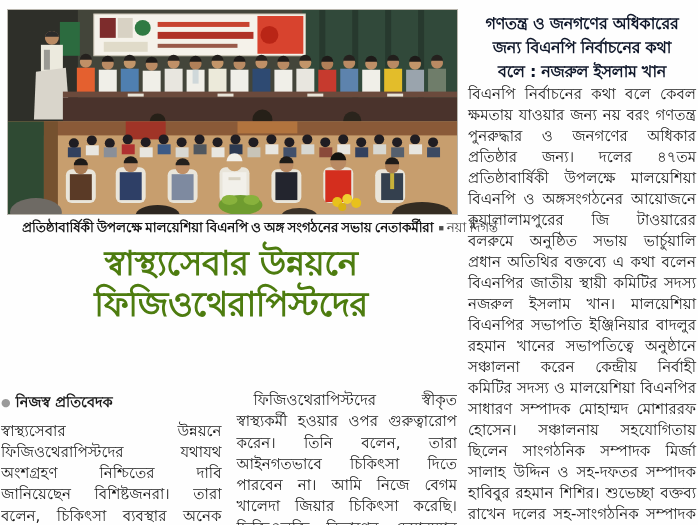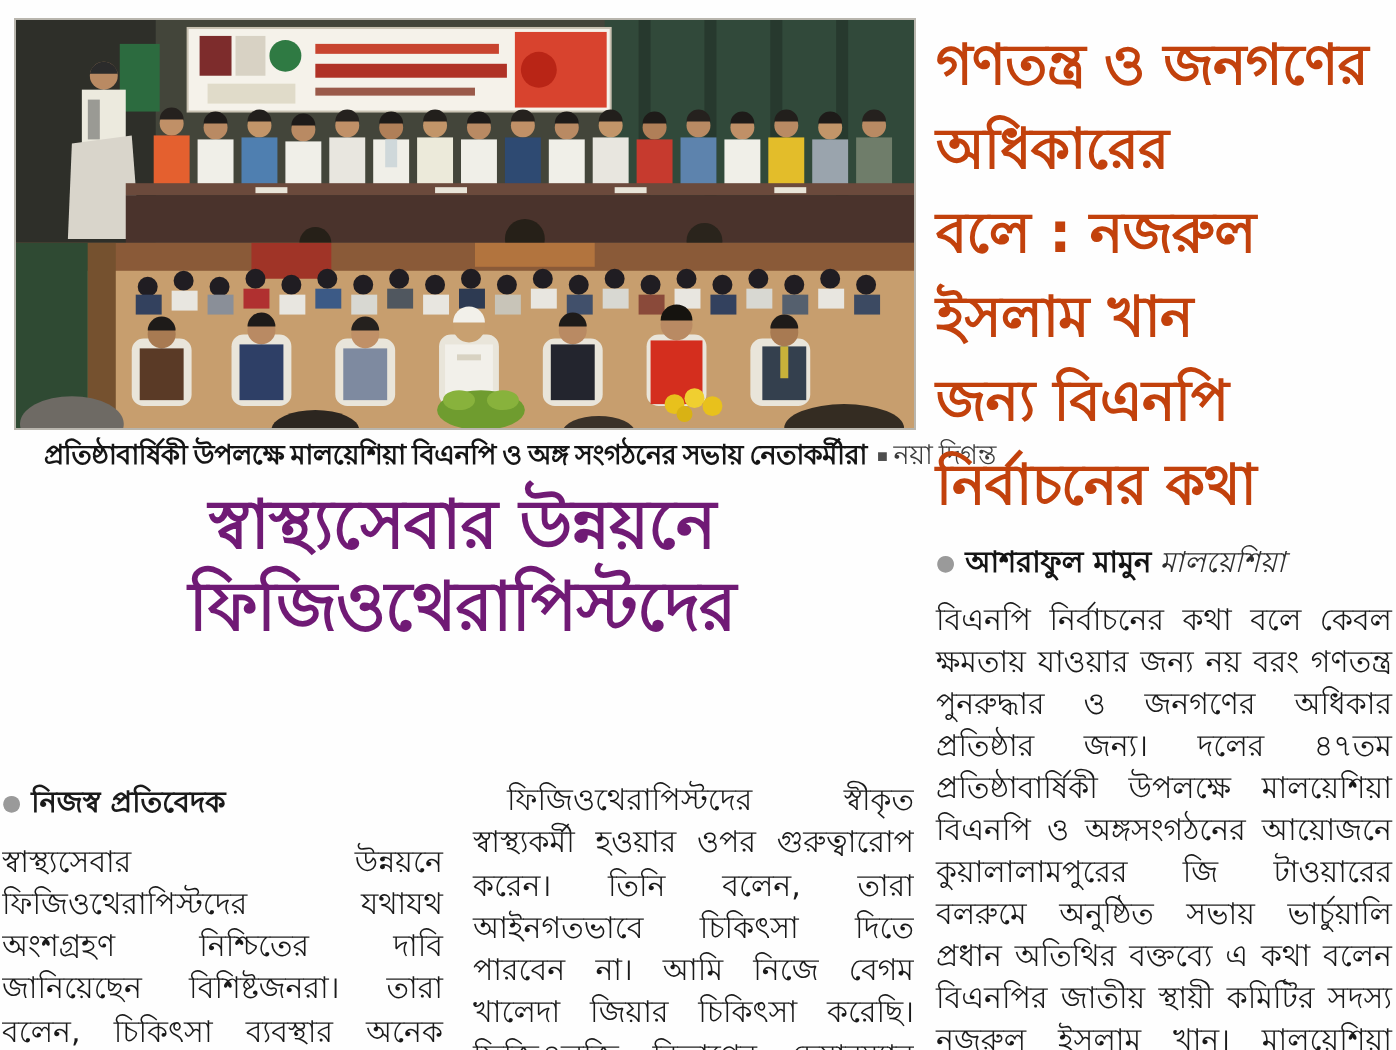--- a/index.html
+++ b/index.html
@@ -23,39 +23,39 @@
     font-size:13.5px;font-weight:700;letter-spacing:-0.2px;color:#151515;
     white-space:nowrap;
     font-family:Liberation Serif, serif;
   }
   .caption .sq{font-size:9px;color:#4d4d4d;font-weight:400;margin:0 3px 0 5px;vertical-align:1px;}
   .caption .credit{font-weight:400;color:#3c3c3c;}
 
   
   .headline{
     position:absolute;left:0;top:243px;width:462px;text-align:center;
-    font-weight:700;color:#701a75;font-size:34px;line-height:1.22;letter-spacing:-0.5px;
+    font-weight:700;color:#4d7c0f;font-size:34px;line-height:1.22;letter-spacing:-0.5px;
   }
 
   
   .left-cols{
     position:absolute;left:1px;top:346px;width:456px;height:179px;
     display:flex;gap:15px;overflow:hidden;margin-top:44px;
   }
   .col{width:221px;font-size:15px;line-height:1.42;text-align:justify;color:#1a1a1a;}
   .byline{font-weight:700;font-size:14.5px;margin:2px 0 8px 0;text-align:left;}
   .bullet{color:#9a9a9a;font-size:11px;margin-right:5px;vertical-align:1px;}
   .col p{margin:0;}
   .col p.indent{text-indent:17px;}
 
   
   .right-art{position:absolute;left:468px;top:0;width:228px;height:525px;}
   .r-headline{
-    margin-top:12px;text-align:left;font-weight:700;color:#c2410c;
-    font-size:28px;line-height:1.5;letter-spacing:-0.3px;
+    margin-top:12px;text-align:center;font-weight:700;color:#0f172a;
+    font-size:16px;line-height:1.5;letter-spacing:-0.3px;
   }
   .r-byline{margin:6px 0 6px 0;font-size:14.5px;text-align:left;}
   .r-byline .name{font-weight:700;}
   .r-byline .loc{font-weight:400;color:#2e2e2e;font-style:italic;margin-left:4px;}
   .r-body{font-size:15px;line-height:1.4;text-align:justify;color:#1a1a1a;}
 </style>
 </head>
 <body>
 
 <div class="page">
@@ -315,22 +315,19 @@
       <p>স্বাস্থ্যসেবার উন্নয়নে ফিজিওথেরাপিস্টদের যথাযথ অংশগ্রহণ নিশ্চিতের দাবি জানিয়েছেন বিশিষ্টজনরা। তারা বলেন, চিকিৎসা ব্যবস্থার অনেক উন্নয়ন হলেও স্বাস্থ্যসেবার গুরুত্বপূর্ণ শাখা ফিজিওথেরাপি এখনো অবহেলিত। বিভিন্ন জটিল রোগে আক্রান্তদের পুনর্বাসন, ব্যথা নিয়ন্ত্রণ এবং স্বাভাবিক জীবনে ফিরিয়ে আনতে এ পেশায়</p>
     </div>
     <div class="col">
       <p class="indent">ফিজিওথেরাপিস্টদের স্বীকৃত স্বাস্থ্যকর্মী হওয়ার ওপর গুরুত্বারোপ করেন। তিনি বলেন, তারা আইনগতভাবে চিকিৎসা দিতে পারবেন না। আমি নিজে বেগম খালেদা জিয়ার চিকিৎসা করেছি। ফিজিওলজি বিভাগের চেয়ারম্যান থাকাকালে তাকে চিকিৎসা দেয়ায় আমাকে নানা হয়রানির শিকার হতে হয়েছে। খালেদা জিয়া লন্ডনে</p>
     </div>
   </div>
 
   <div class="right-art">
     <div class="r-headline">
       <div>গণতন্ত্র ও জনগণের অধিকারের</div>
+      <div>জন্য বিএনপি নির্বাচনের কথা</div>
       <div>বলে : নজরুল ইসলাম খান</div>
-      <div>জন্য বিএনপি নির্বাচনের কথা</div>
-    </div>
-    <div class="r-byline">
-      <span class="bullet">●</span><span class="name">আশরাফুল মামুন</span><span class="loc">মালয়েশিয়া</span>
     </div>
     <div class="r-body">বিএনপি নির্বাচনের কথা বলে কেবল ক্ষমতায় যাওয়ার জন্য নয় বরং গণতন্ত্র পুনরুদ্ধার ও জনগণের অধিকার প্রতিষ্ঠার জন্য। দলের ৪৭তম প্রতিষ্ঠাবার্ষিকী উপলক্ষে মালয়েশিয়া বিএনপি ও অঙ্গসংগঠনের আয়োজনে কুয়ালালামপুরের জি টাওয়ারের বলরুমে অনুষ্ঠিত সভায় ভার্চুয়ালি প্রধান অতিথির বক্তব্যে এ কথা বলেন বিএনপির জাতীয় স্থায়ী কমিটির সদস্য নজরুল ইসলাম খান। মালয়েশিয়া বিএনপির সভাপতি ইঞ্জিনিয়ার বাদলুর রহমান খানের সভাপতিত্বে অনুষ্ঠানে সঞ্চালনা করেন কেন্দ্রীয় নির্বাহী কমিটির সদস্য ও মালয়েশিয়া বিএনপির সাধারণ সম্পাদক মোহাম্মদ মোশাররফ হোসেন। সঞ্চালনায় সহযোগিতায় ছিলেন সাংগঠনিক সম্পাদক মির্জা সালাহ উদ্দিন ও সহ-দফতর সম্পাদক হাবিবুর রহমান শিশির। শুভেচ্ছা বক্তব্য রাখেন দলের সহ-সাংগঠনিক সম্পাদক আব্দুল আজিজ মোল্লা।</div>
   </div>
 
 </div>
 
 </body></html>

